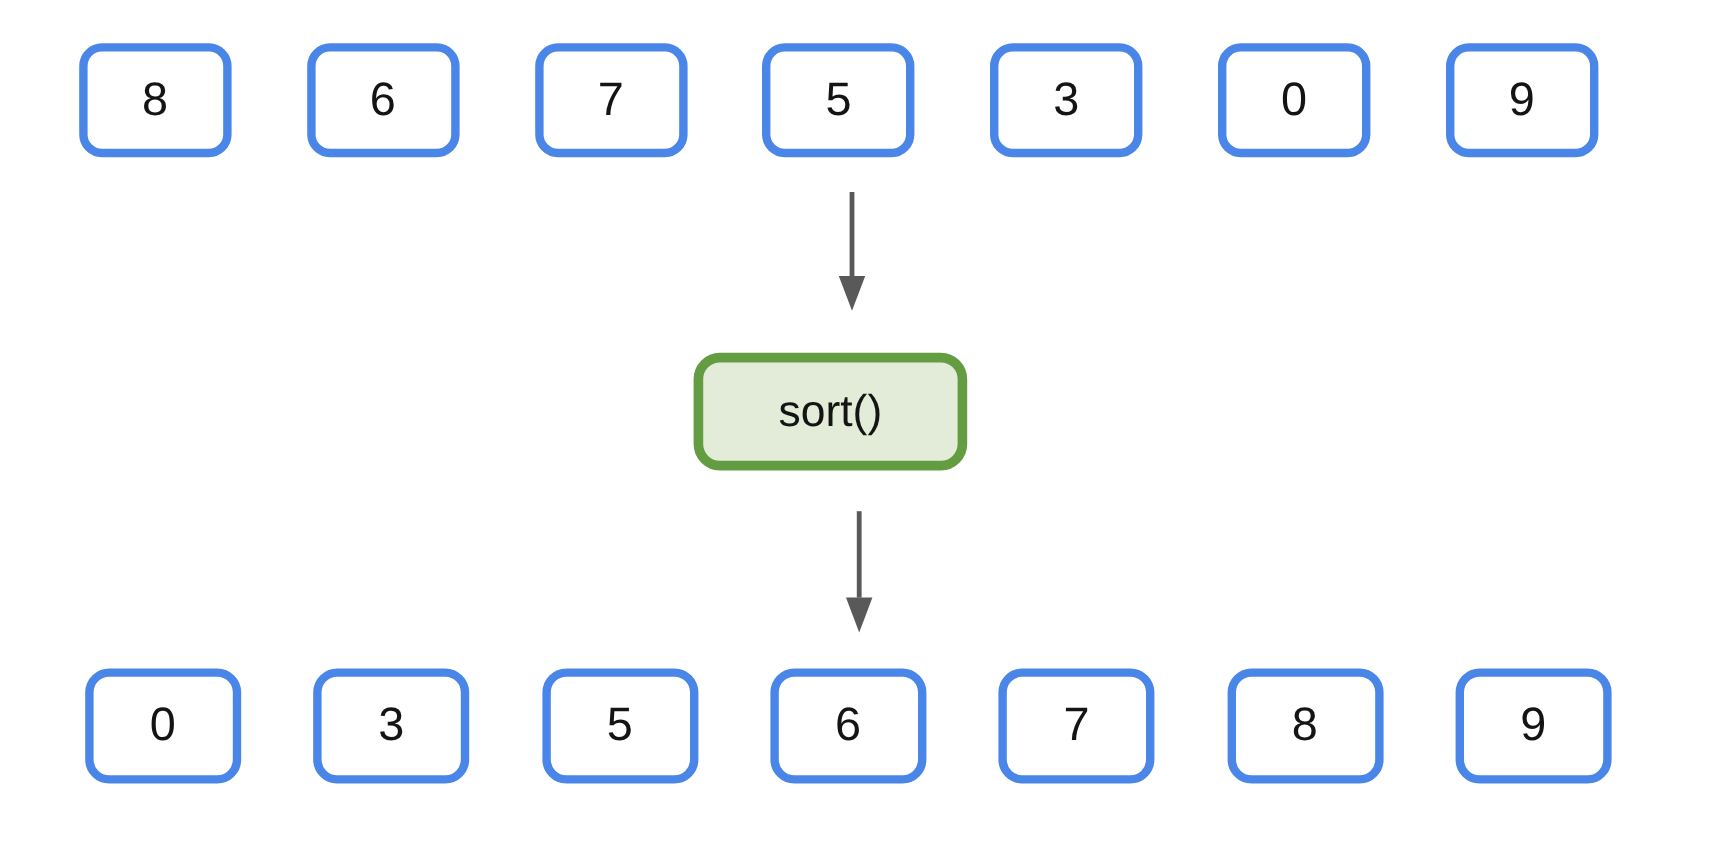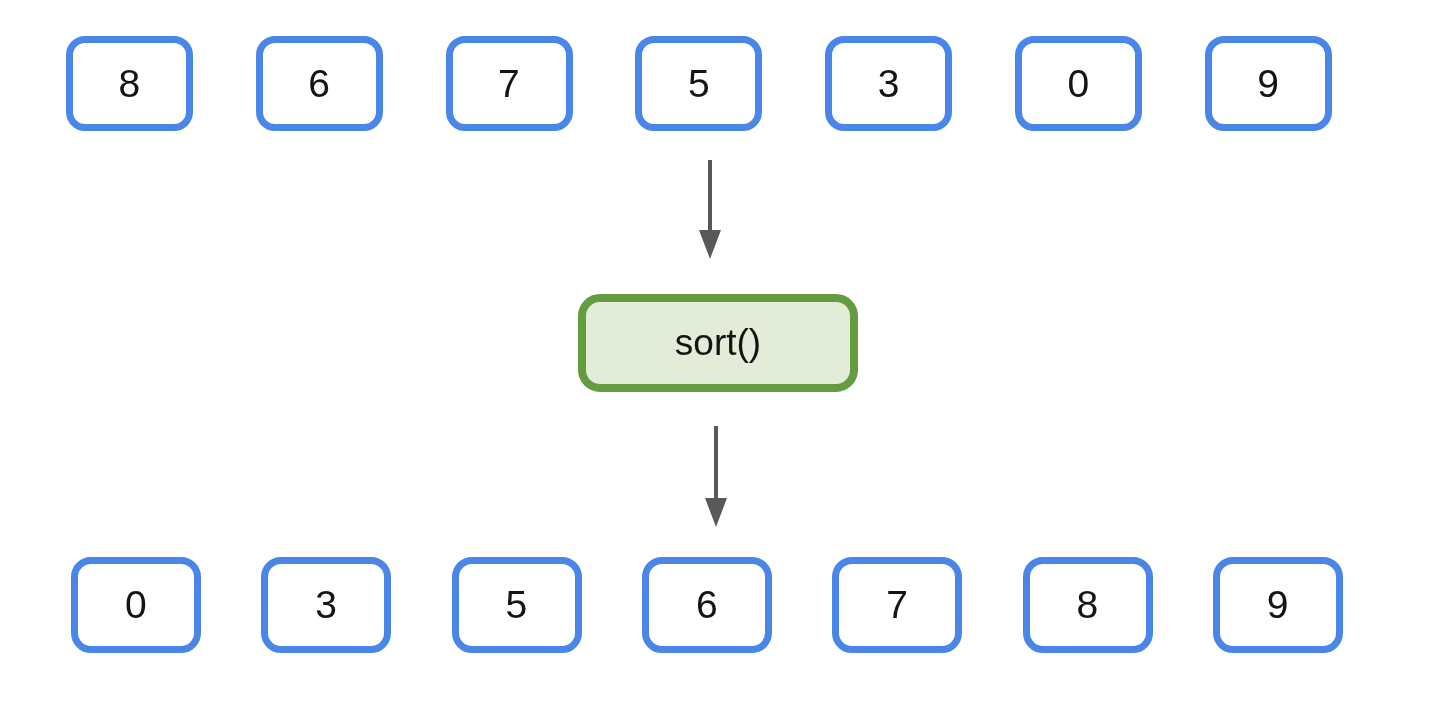--- a/index.html
+++ b/index.html
@@ -58,21 +58,21 @@
   .num-label {
     font-size: 39px;
     font-weight: 500;
     color: var(--text-black);
     letter-spacing: 0.5px;
   }
   .op-box {
     position: absolute;
     left: 578px;
     top: 294px;
-    width: 280px;
+    width: 228px;
     height: 98px;
     border: 8px solid var(--operation-border-green);
     border-radius: 22px;
     background: var(--operation-fill-green);
     display: flex;
     align-items: center;
     justify-content: center;
   }
   .op-label {
     font-size: 37px;

